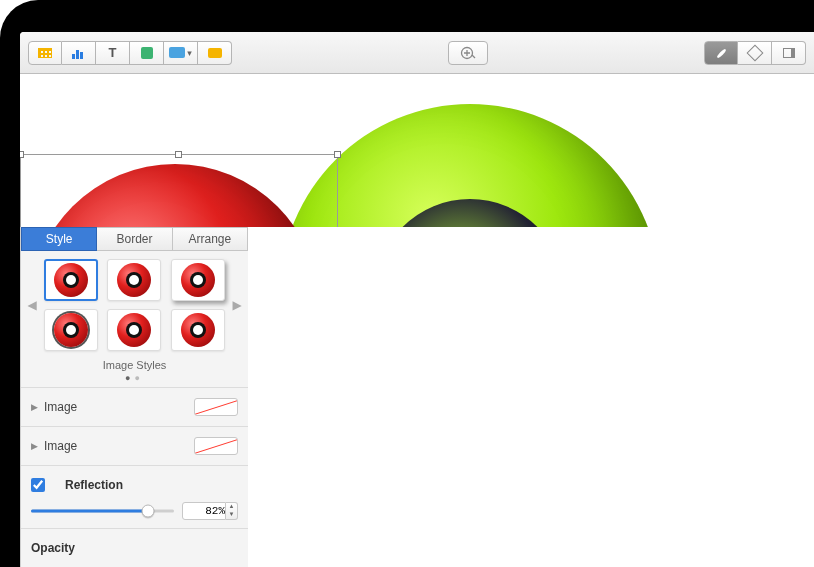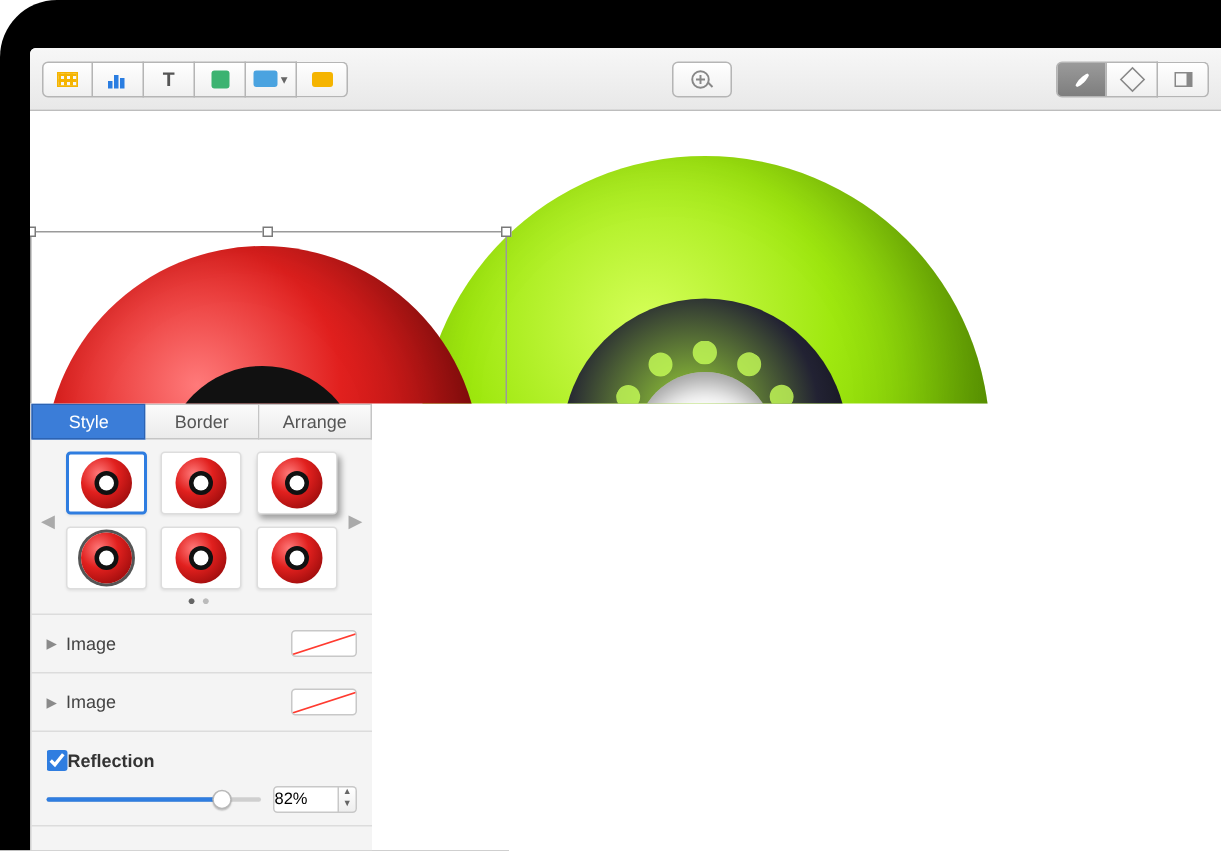--- a/index.html
+++ b/index.html
@@ -76,30 +76,30 @@
 .dots { text-align:center; margin-top:2px; color:#bbb; font-size:9px; letter-spacing:4px; }
 .dots .on{color:#666}
 
 .section { border-top:1px solid #dcdcdc; padding:8px 10px; }
 .row { display:flex; align-items:center; justify-content:space-between; min-height:22px; gap:8px; }
 .disclose { display:flex; align-items:center; gap:6px; color:#444; }
 .tri { font-size:9px; color:#8a8a8a; }
 .swatch-none { width:44px; height:18px; background:#fff; border:1px solid #c8c8c8; border-radius:3px; position:relative; overflow:hidden; }
 .swatch-none::after { content:""; position:absolute; left:-4px; right:-4px; top:50%; border-top:1.5px solid #ff3b30; transform: rotate(-18deg); }
 
-.chk { display:flex; align-items:flex-start; gap:0; }
+.chk { display:flex; align-items:flex-start; gap:20px; }
 .chk input { width:14px; height:14px; accent-color:#2f7de0; }
 
 .slider-row { display:flex; align-items:center; gap:8px; margin-top:6px; }
 .slider { flex:1; height:14px; position:relative; }
 .slider .track { position:absolute; left:0; right:0; top:50%; height:3px; background:#cfcfcf; border-radius:2px; transform:translateY(-50%); }
 .slider .fill { position:absolute; left:0; top:50%; height:3px; background:#2f7de0; border-radius:2px; transform:translateY(-50%); }
 .slider .knob { position:absolute; top:50%; width:13px; height:13px; background:#fff; border:1px solid #b8b8b8; border-radius:50%; transform:translate(-50%,-50%); box-shadow:0 1px 1px rgba(0,0,0,.2); }
 .stepper { display:flex; align-items:center; }
-.stepper input { width:44px; height:18px; font-size:11px; text-align:right; padding-right:20px; border:1px solid #c8c8c8; border-radius:3px 0 0 3px; background:#fff; }
+.stepper input { width:44px; height:18px; font-size:11px; text-align:right; padding-right:0; border:1px solid #c8c8c8; border-radius:3px 0 0 3px; background:#fff;font-family:Liberation Mono, monospace; }
 .stepper .btns { width:12px; height:18px; border:1px solid #c8c8c8; border-left:none; border-radius:0 3px 3px 0; display:flex; flex-direction:column; background:linear-gradient(#fff,#eee); }
 .stepper .btns span { flex:1; font-size:6px; line-height:7px; text-align:center; color:#666; }
 
 .label-bold { font-weight:600; color:#333; }
 </style>
 </head>
 <body>
 
 <div class="device-frame">
 <div class="screen">
@@ -204,20 +204,21 @@
                 </div>
           <div class="thumb">
                   <div class="mini"></div>
                 </div>
           <div class="thumb reflected">
                   <div class="mini"></div>
                 </div>
         </div>
         <div class="nav-chev">▶</div>
       </div>
+      <div class="styles-label">Image Styles</div>
       <div class="dots"><span class="on">●</span><span>●</span></div>
     </div>
 
     <div class="section">
       <div class="row">
         <div class="disclose">
           <span class="tri">▶</span>
           <span>Image</span>
         </div>
         <div class="swatch-none"></div>
@@ -251,19 +252,22 @@
           <input value="82%" style="">
           <div class="btns">
                   <span>▲</span>
                   <span>▼</span>
                 </div>
         </div>
       </div>
     </div>
 
     <div class="section">
+      <div class="row">
+        <span class="label-bold">Opacity</span>
+      </div>
     </div>
 
   </div>
 </div>
 
 </div>
 </div>
 
 </body></html>

